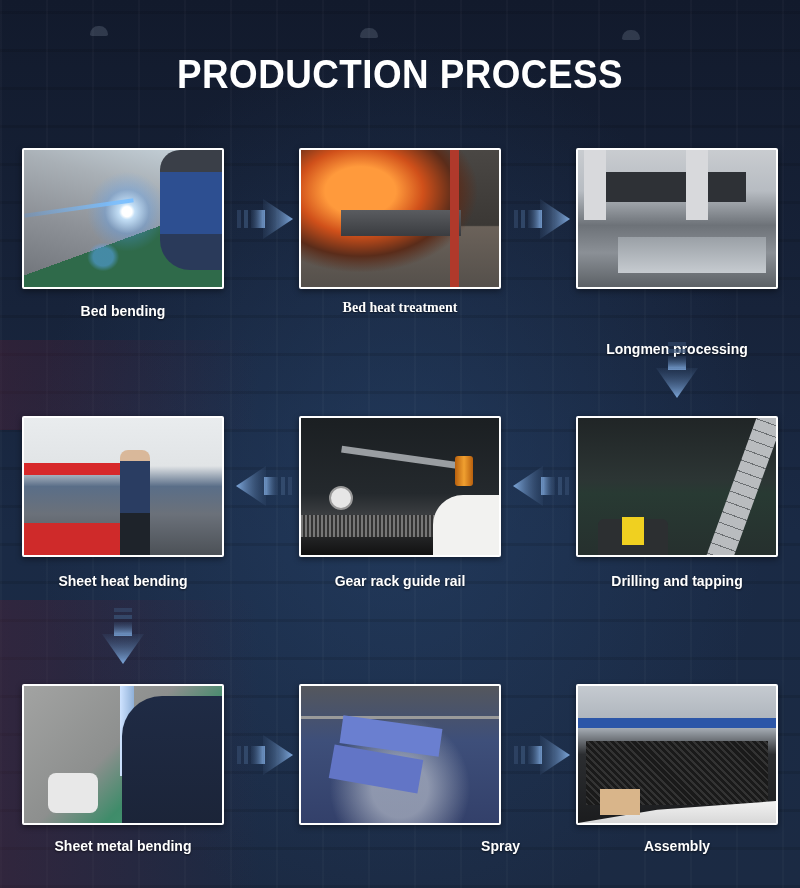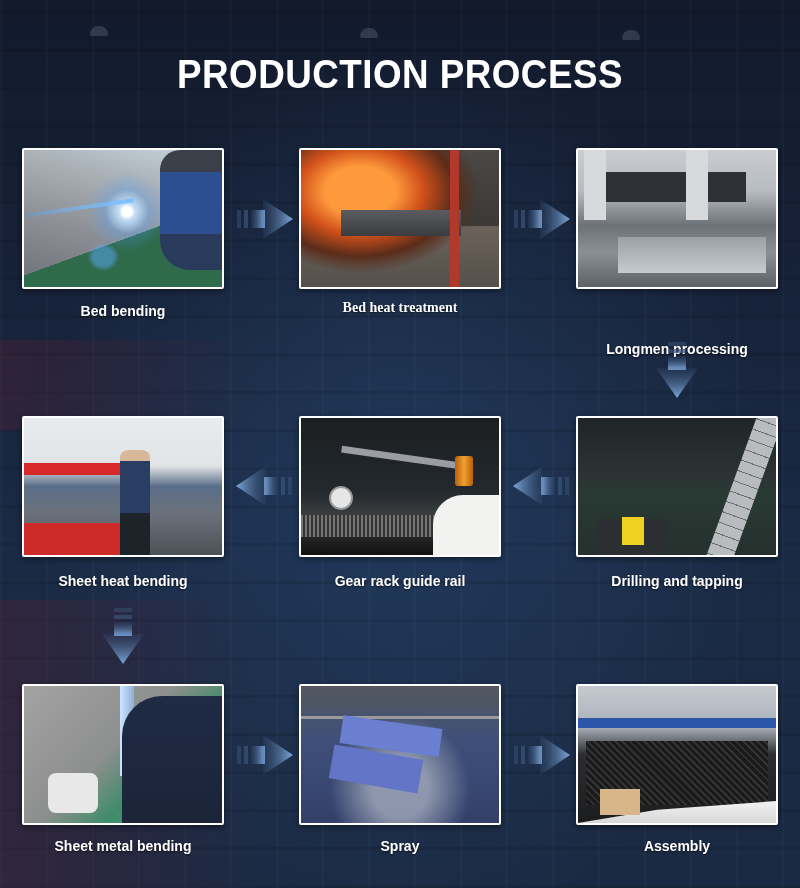--- a/index.html
+++ b/index.html
@@ -309,21 +309,21 @@
     </svg>
 </div>
 
 <div class="tile" style="left:299px;top:684px;">
   <div class="photo p-spray">
       <div class="bar"></div>
       <div class="part1"></div>
       <div class="part2"></div>
     </div>
 </div>
-<div class="label" style="left:280px;top:838px;">Spray</div>
+<div class="label" style="left:280px;top:838px;text-align:right;">Spray</div>
 
 <div class="arrow" style="left:512px;top:730px;">
   <svg width="62" height="50" viewBox="0 0 62 50">
       <defs>
         <linearGradient id="ga8" x1="0" x2="1">
           <stop offset="0" stop-color="#3b5478" stop-opacity="0.2"></stop>
           <stop offset="1" stop-color="#7ea8dc"></stop>
         </linearGradient>
       </defs>
   <rect x="2" y="16" width="4" height="18" fill="#3b5478" opacity="0.5"></rect>

